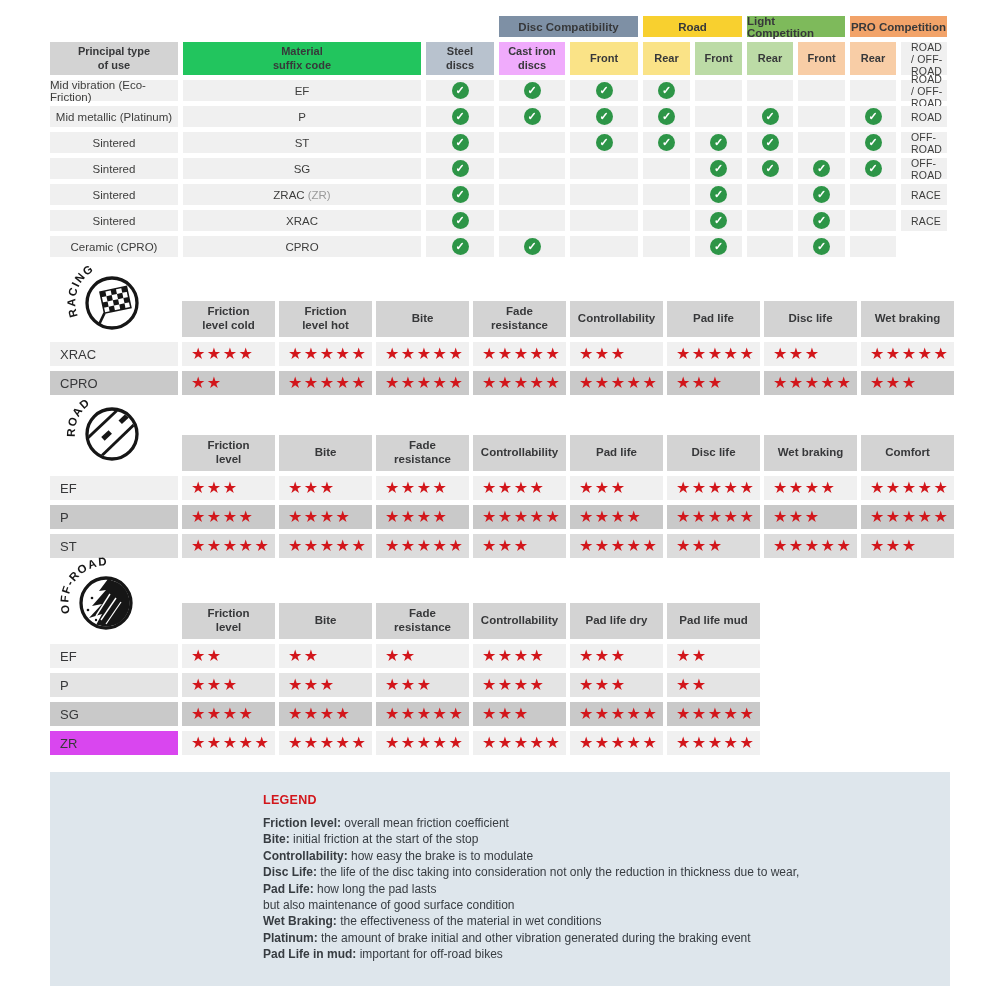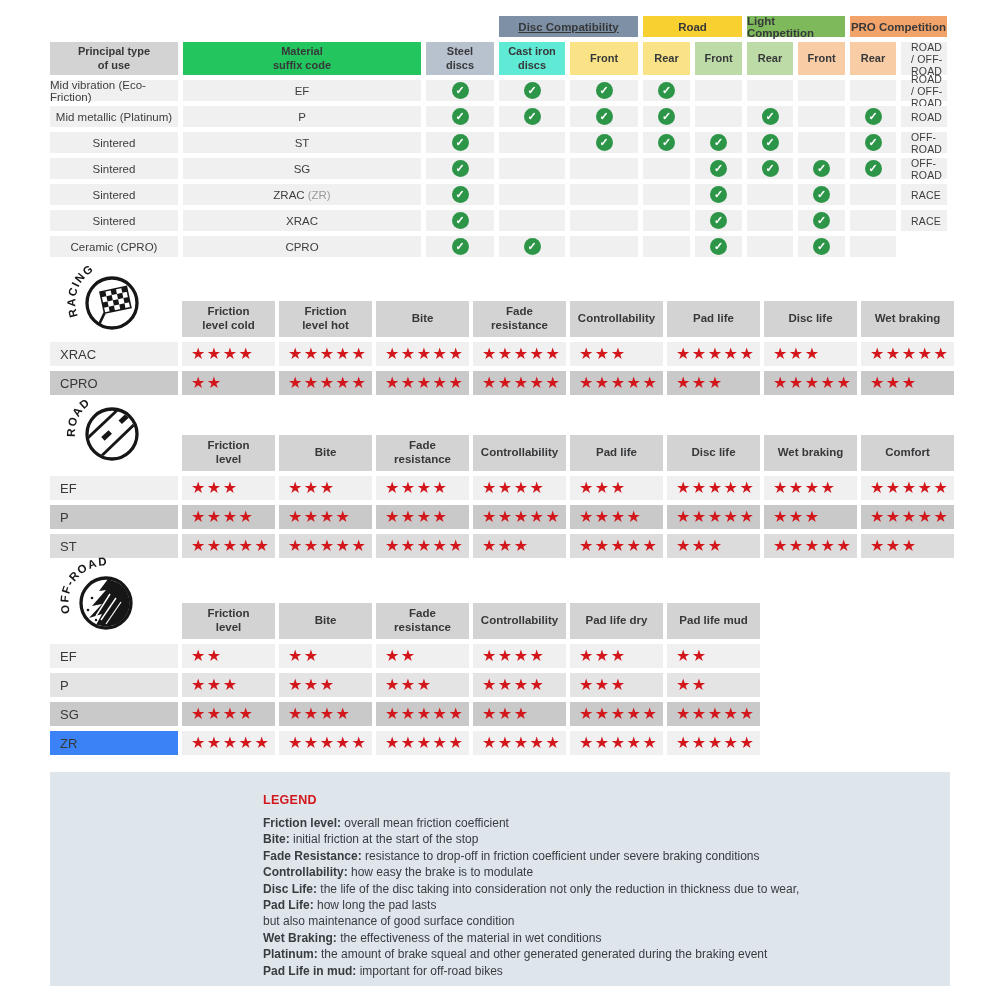--- a/index.html
+++ b/index.html
@@ -46,31 +46,31 @@
 </style>
 </head>
 <body>
 
 <div class="page">
 
   <div class="compat">
       <div class="spacer"></div>
       <div class="spacer"></div>
       <div class="spacer"></div>
-      <div class="gcell" style="background: rgb(126, 144, 165); text-decoration: underline;">Disc Compatibility</div>
+      <div class="gcell" style="background: rgb(126, 144, 165);">Disc Compatibility</div>
       <div class="gcell" style="background: rgb(248, 208, 47);">Road</div>
       <div class="gcell" style="background: rgb(126, 186, 91);">Light Competition</div>
       <div class="gcell" style="background: rgb(242, 163, 105);">PRO Competition</div>
       <div class="hcell" style="background: rgb(211, 211, 211);">Principal type
 of use</div>
       <div class="hcell" style="background: #22c55e;">Material
 suffix code</div>
       <div class="hcell" style="background: rgb(184, 194, 206);">Steel
 discs</div>
-      <div class="hcell" style="background: #5eead4;">Cast iron
+      <div class="hcell" style="background: #f0abfc;">Cast iron
 discs</div>
       <div class="hcell" style="background: rgb(250, 227, 135);">Front</div>
       <div class="hcell" style="background: rgb(250, 227, 135);">Rear</div>
       <div class="hcell" style="background: rgb(188, 219, 166);">Front</div>
       <div class="hcell" style="background: rgb(188, 219, 166);">Rear</div>
       <div class="hcell" style="background: rgb(248, 205, 166);">Front</div>
       <div class="hcell" style="background: rgb(248, 205, 166);">Rear</div>
       <div class="cell use">ROAD / OFF-ROAD</div>
       <div class="cell">Mid vibration (Eco-Friction)</div>
       <div class="cell">
@@ -505,21 +505,21 @@
         </div>
         <div class="starcell" style="background: rgb(201, 201, 201);">
           <span class="stars" style="color: rgb(210, 22, 27);">★★★</span>
         </div>
         <div class="starcell" style="background: rgb(201, 201, 201);">
           <span class="stars" style="color: rgb(210, 22, 27);">★★★★★</span>
         </div>
         <div class="starcell" style="background: rgb(201, 201, 201);">
           <span class="stars" style="color: rgb(210, 22, 27);">★★★★★</span>
         </div>
-        <div class="rlabel" style="background: #3b82f6;">ZR</div>
+        <div class="rlabel" style="background: #d946ef;">ZR</div>
         <div class="starcell" style="background: rgb(240, 240, 240);">
           <span class="stars" style="color: rgb(210, 22, 27);">★★★★★</span>
         </div>
         <div class="starcell" style="background: rgb(240, 240, 240);">
           <span class="stars" style="color: rgb(210, 22, 27);">★★★★★</span>
         </div>
         <div class="starcell" style="background: rgb(240, 240, 240);">
           <span class="stars" style="color: rgb(210, 22, 27);">★★★★★</span>
         </div>
         <div class="starcell" style="background: rgb(240, 240, 240);">
@@ -532,24 +532,23 @@
           <span class="stars" style="color: rgb(210, 22, 27);">★★★★★</span>
         </div>
       </div>
   </div>
 
   <div class="legend" style="background: rgb(222, 230, 236);">
     <div class="legend-title" style="color: rgb(210, 22, 27);">LEGEND</div>
     <div>
         <div class="legend-line"><span class="lterm">Friction level: </span><span>overall mean friction coefficient</span></div>
         <div class="legend-line"><span class="lterm">Bite: </span><span>initial friction at the start of the stop</span></div>
-        <div class="legend-line"><span class="lterm">Fade Resistance: </span><span>resistance to drop-off in friction coefficient under severe braking conditions</span></div>
         <div class="legend-line"><span class="lterm">Controllability: </span><span>how easy the brake is to modulate</span></div>
         <div class="legend-line"><span class="lterm">Disc Life: </span><span>the life of the disc taking into consideration not only the reduction in thickness due to wear,</span></div>
         <div class="legend-line"><span class="lterm">Pad Life: </span><span>how long the pad lasts</span></div>
         <div class="legend-line"><span>but also maintenance of good surface condition</span></div>
         <div class="legend-line"><span class="lterm">Wet Braking: </span><span>the effectiveness of the material in wet conditions</span></div>
-        <div class="legend-line"><span class="lterm">Platinum: </span><span>the amount of brake squeal and other generated generated during the braking event</span></div>
+        <div class="legend-line"><span class="lterm">Platinum: </span><span>the amount of brake initial and other vibration generated during the braking event</span></div>
         <div class="legend-line"><span class="lterm">Pad Life in mud: </span><span>important for off-road bikes</span></div>
       </div>
   </div>
 
 </div>
 
 </body></html>

